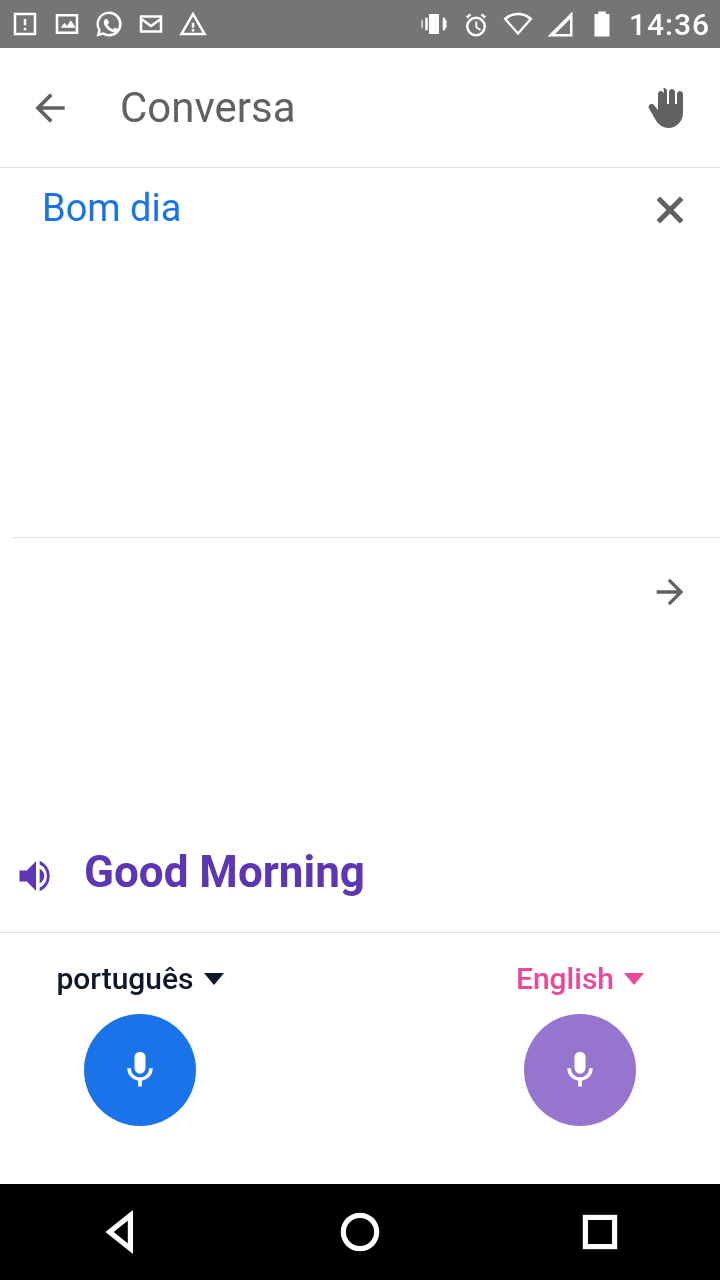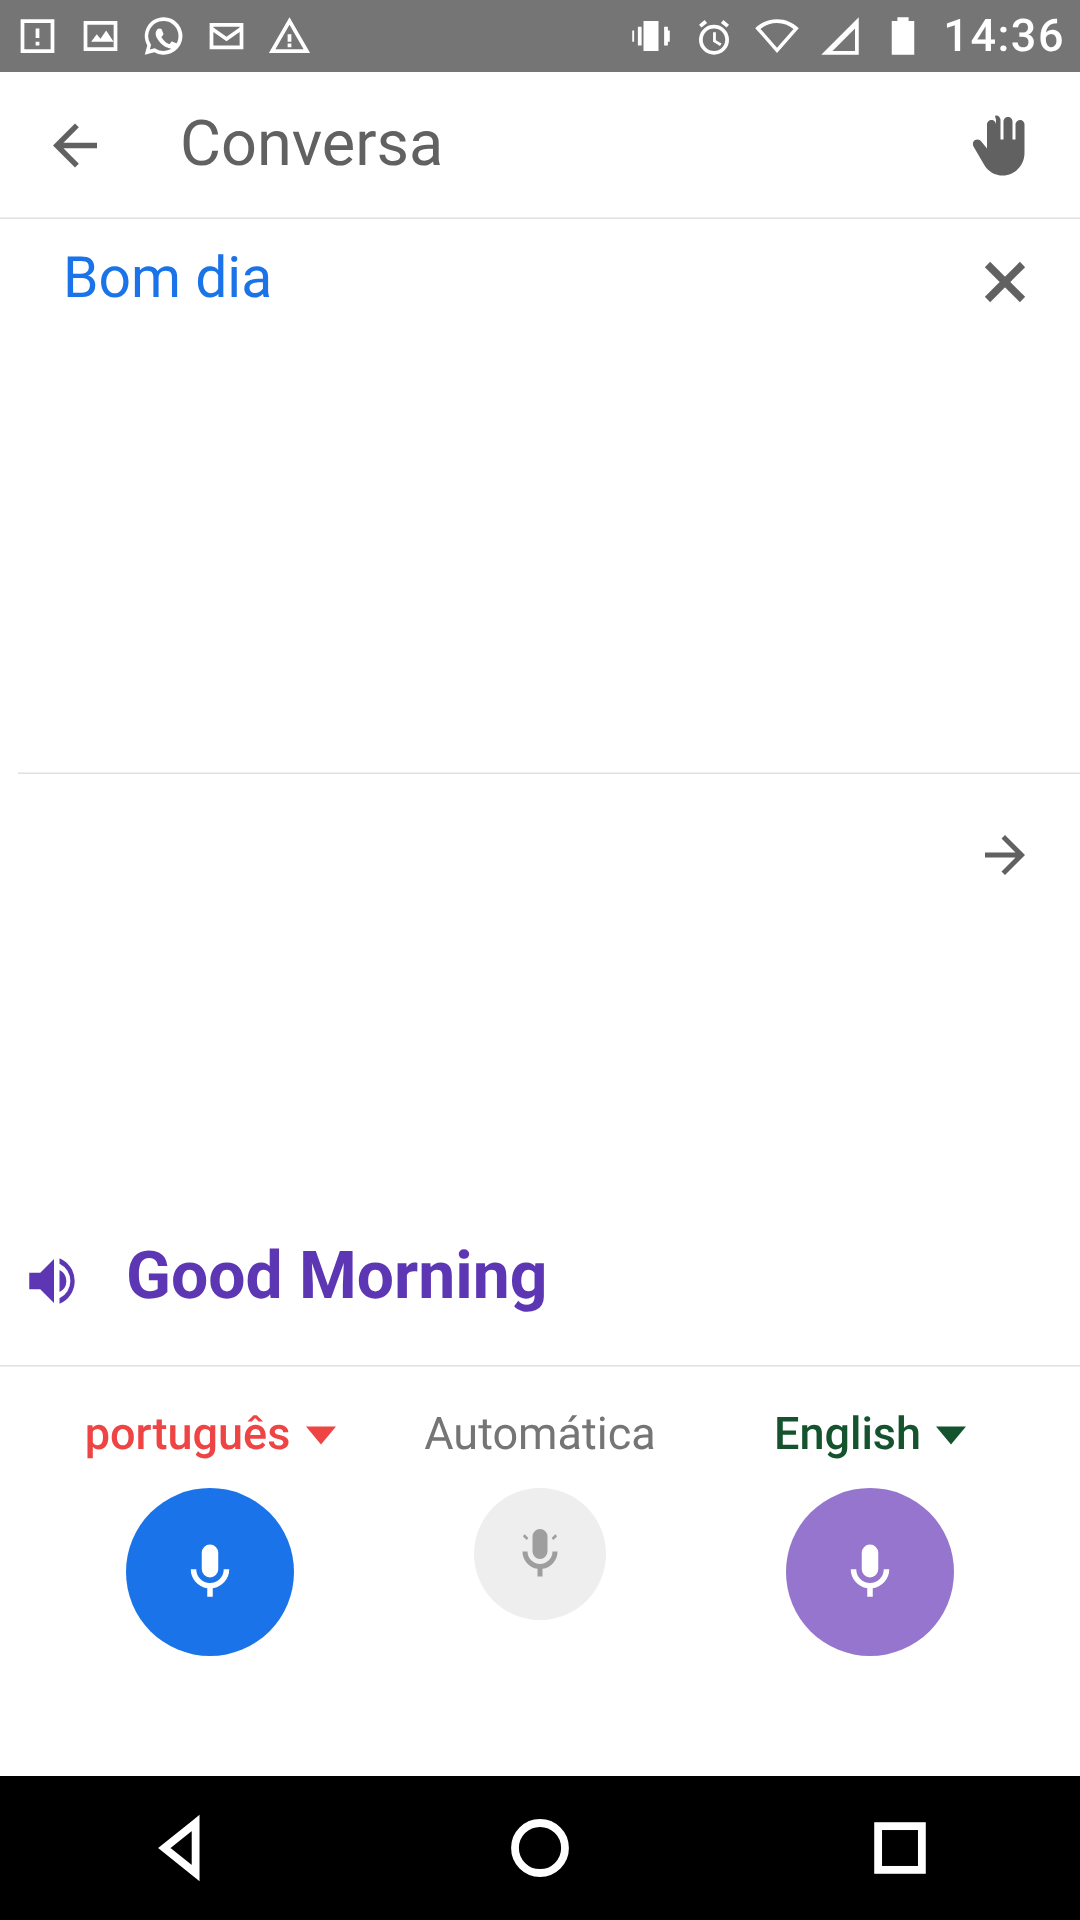--- a/index.html
+++ b/index.html
@@ -12,21 +12,21 @@
     display: flex; align-items: center; justify-content: space-between;
     padding: 0 10px; font-size: 28px;
   }
   .status-left, .status-right { display: flex; align-items: center; gap: 12px; }
   .status-right .clock { font-size: 30px; font-weight: 500; letter-spacing: 1px; }
   .sb-icon { width: 30px; height: 30px; display: inline-flex; align-items: center; justify-content: center; }
   .sb-icon svg { width: 100%; height: 100%; fill: #fff; }
 
   
   .app-header {
-    height: 98px; display: flex; align-items: center; padding: 0 28px;
+    height: 120px; display: flex; align-items: center; padding: 0 28px;
     border-bottom: 1px solid #e0e0e0;
   }
   .back-arrow { width: 44px; height: 44px; color: #616161; }
   .back-arrow svg { width: 100%; height: 100%; fill: #616161; }
   .app-title { margin-left: 48px; font-size: 42px; color: #616161; font-weight: 400; }
   .hand-icon { margin-left: auto; width: 48px; height: 48px; }
   .hand-icon svg { width: 100%; height: 100%; fill: #616161; }
 
   
   .source-panel {
@@ -48,22 +48,22 @@
   .forward-arrow svg { width: 100%; height: 100%; fill: #616161; }
 
   
   .lang-bar {
     flex: 1; display: flex; align-items: flex-start; justify-content: space-between;
     padding: 28px 40px 0 40px;
   }
   .lang-col { display: flex; flex-direction: column; align-items: center; gap: 18px; width: 200px; }
   .lang-label { display: flex; align-items: center; gap: 6px; font-size: 30px; font-weight: 500; }
   .lang-label .caret { width: 0; height: 0; border-left: 10px solid transparent; border-right: 10px solid transparent; border-top: 12px solid currentColor; margin-left: 4px; }
-  .lang-src .lang-label { color: #ef4444; text-align: center; }
-  .lang-tgt .lang-label { color: #14532d; }
+  .lang-src .lang-label { color: #0f172a; text-align: center; }
+  .lang-tgt .lang-label { color: #ec4899; }
   .lang-auto-label { color: #757575; font-size: 30px; font-weight: 400; }
 
   .mic-circle { width: 112px; height: 112px; border-radius: 50%; display: flex; align-items: center; justify-content: center; }
   .mic-blue { background: #1a73e8; }
   .mic-purple { background: #9575cd; }
   .mic-grey { background: #eeeeee; width: 88px; height: 88px; }
   .mic-circle svg { width: 44px; height: 44px; fill: #fff; }
   .mic-grey svg { fill: #9e9e9e; width: 40px; height: 40px; }
 
   
@@ -179,29 +179,20 @@
       <span>português</span>
       <span class="caret"></span>
     </div>
     <div class="mic-circle mic-blue">
       <svg viewBox="0 0 24 24">
           <path d="M12 14a3 3 0 0 0 3-3V5a3 3 0 0 0-6 0v6a3 3 0 0 0 3 3zm5-3a5 5 0 0 1-10 0H5a7 7 0 0 0 6 6.9V21h2v-3.1A7 7 0 0 0 19 11h-2z"></path>
         </svg>
     </div>
   </div>
 
-  <div class="lang-col">
-    <div class="lang-auto-label">Automática</div>
-    <div class="mic-circle mic-grey">
-      <svg viewBox="0 0 24 24">
-          <path d="M12 14a3 3 0 0 0 3-3V5a3 3 0 0 0-6 0v6a3 3 0 0 0 3 3zm5-3a5 5 0 0 1-10 0H5a7 7 0 0 0 6 6.9V21h2v-3.1A7 7 0 0 0 19 11h-2z"></path>
-          <path d="M7 6l-1.5-1.5M17 6l1.5-1.5" stroke="#9e9e9e" stroke-width="1"></path>
-        </svg>
-    </div>
-  </div>
 
   <div class="lang-col lang-tgt">
     <div class="lang-label">
       <span>English</span>
       <span class="caret"></span>
     </div>
     <div class="mic-circle mic-purple">
       <svg viewBox="0 0 24 24">
           <path d="M12 14a3 3 0 0 0 3-3V5a3 3 0 0 0-6 0v6a3 3 0 0 0 3 3zm5-3a5 5 0 0 1-10 0H5a7 7 0 0 0 6 6.9V21h2v-3.1A7 7 0 0 0 19 11h-2z"></path>
         </svg>

